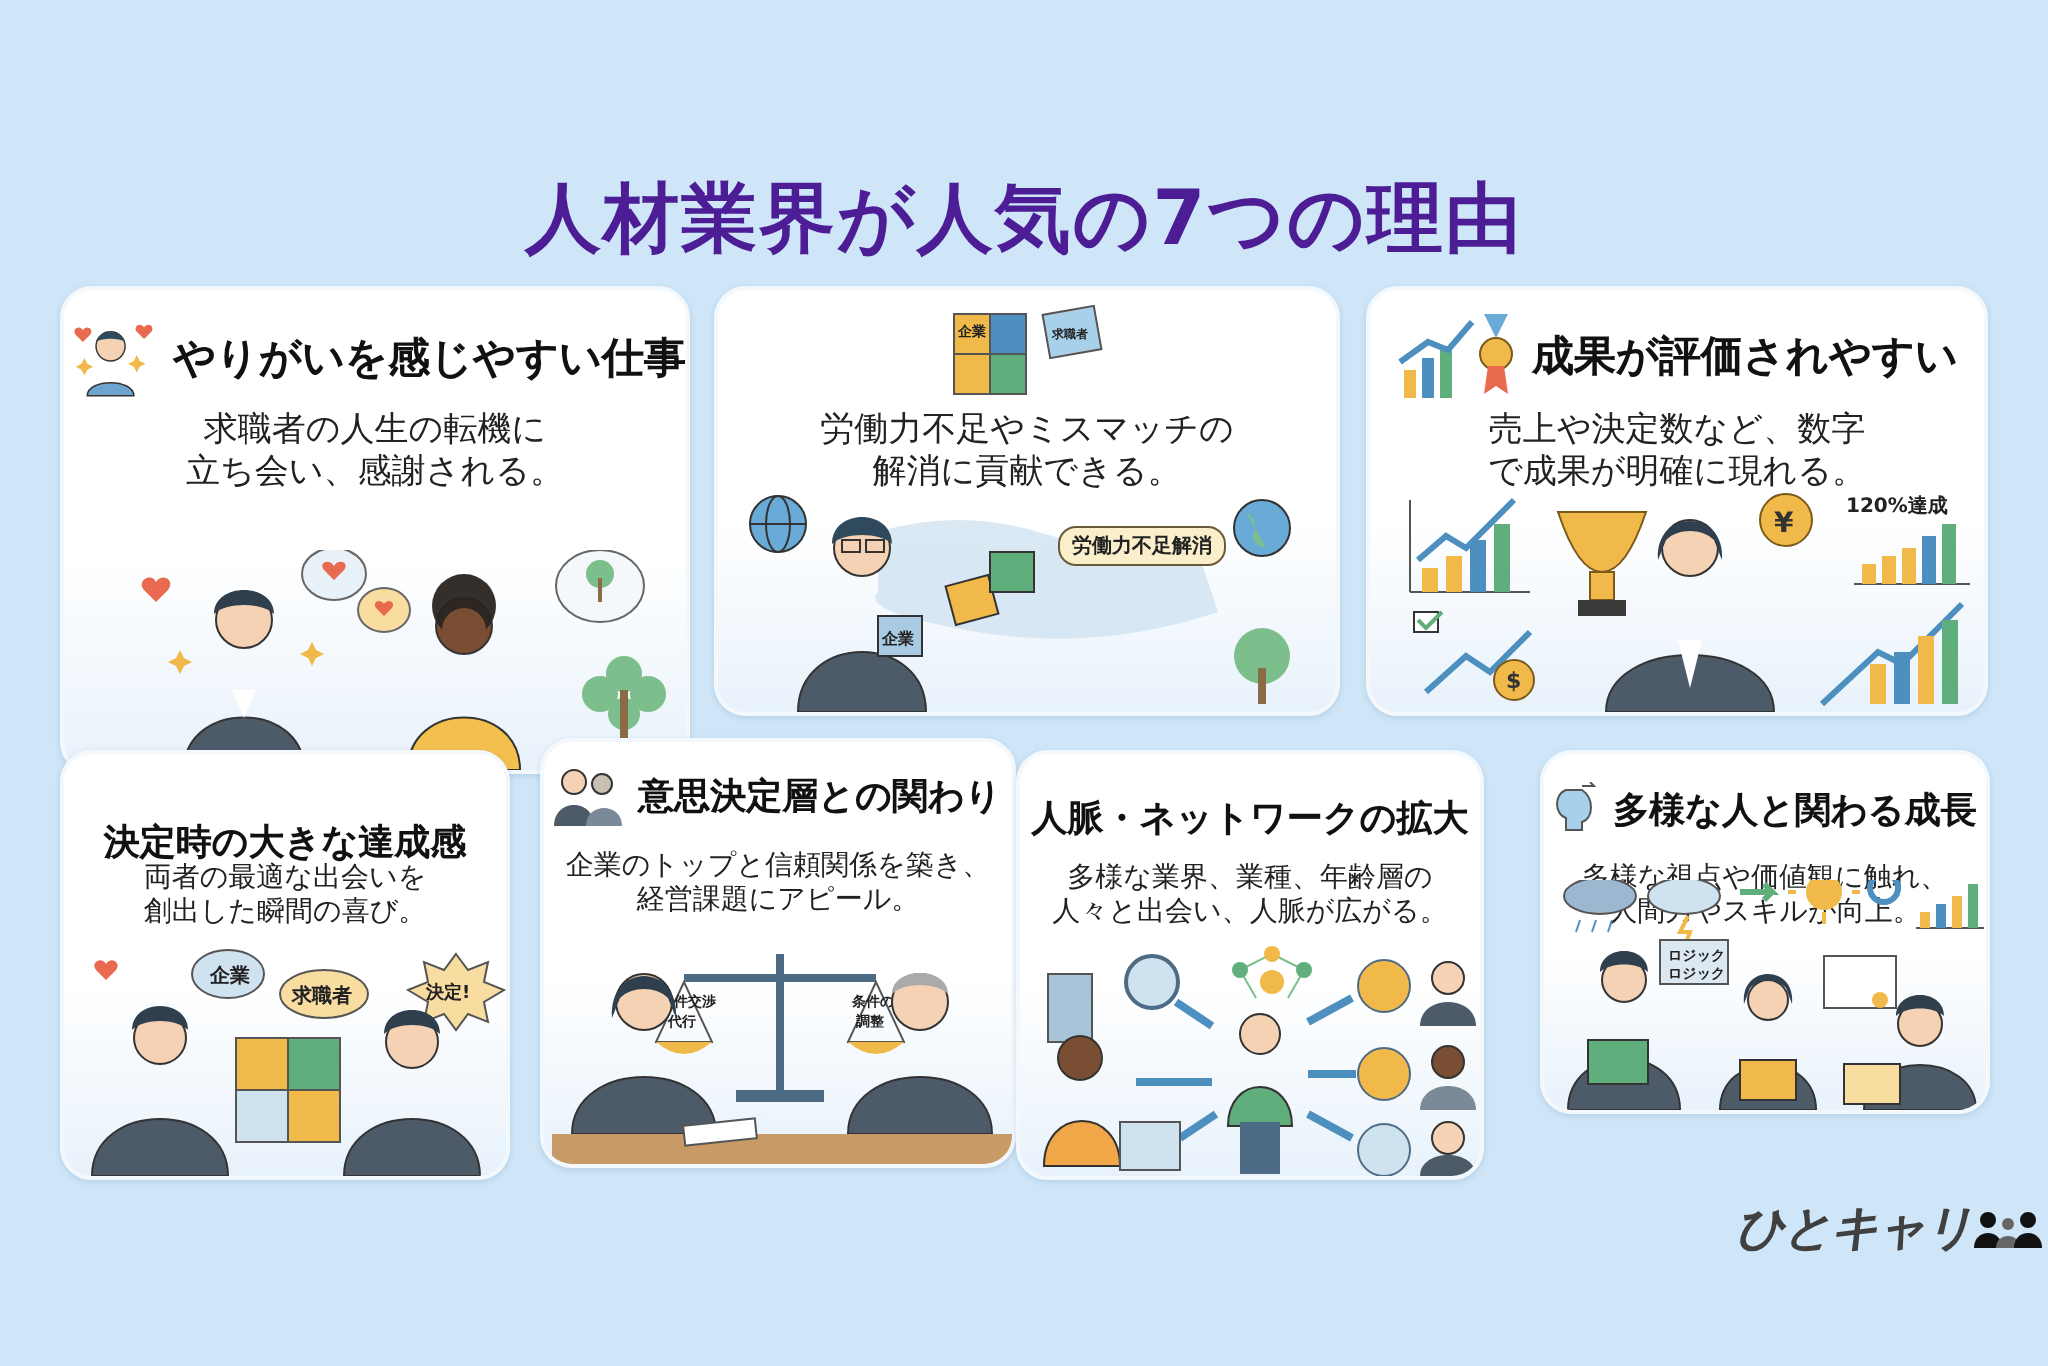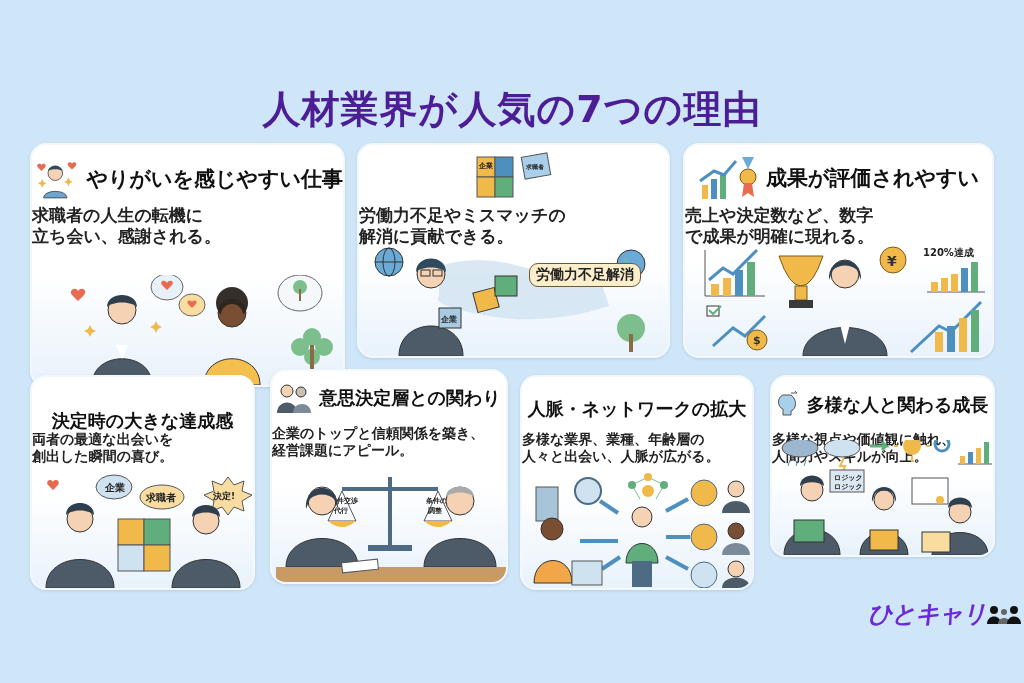--- a/index.html
+++ b/index.html
@@ -16,33 +16,33 @@
     color: #4c1d95;
   }
   .card {
     position: absolute; background: linear-gradient(#ffffff 0%, #ffffff 55%, #e8f2fb 100%);
     border-radius: 16px; border: 2px solid #f3f8fc;
     box-shadow: 0 1px 3px rgba(60,100,140,0.18);
     overflow: hidden;
   }
   .card-head { position: absolute; left: 0; right: 0; display: flex; align-items: center; justify-content: center; gap: 8px; }
   .card-title { font-weight: bold; color: #111; white-space: nowrap; }
-  .card-desc { position: absolute; left: 0; right: 0; font-weight: bold; color: #222; line-height: 1.22; white-space: pre-line; }
+  .card-desc { position: absolute; left: 0; right: 0; text-align: center; font-weight: normal; color: #222; line-height: 1.22; white-space: pre-line; }
   .illus { position: absolute; left: 0; right: 0; bottom: 0; }
   .top .card-title { font-size: 21px; }
   .top .card-desc { font-size: 17px; }
   .bottom .card-title { font-size: 18px; }
   .bottom .card-desc { font-size: 14px; }
   .tag {
-    position: absolute; font-size: 14px; font-weight: bold; background: #fbeecb;
+    position: absolute; font-size: 10px; font-weight: bold; background: #fbeecb;
     border: 1.5px solid #6b5a3a; border-radius: 9px; padding: 2px 6px; white-space: nowrap; color:#222;
   }
   .logo {
     position: absolute; left: 868px; top: 598px; display: flex; align-items: center; gap: 0;
-    font-size: 24px; font-weight: bold; font-style: italic; color: #6d28d9; letter-spacing: -1px;
+    font-size: 24px; font-weight: bold; font-style: italic; color: #404040; letter-spacing: -1px;
   }
 </style>
 </head>
 <body>
 
 <div class="page-title">人材業界が人気の7つの理由</div>
 
 <div class="card top" style="left:30px;top:143px;width:315px;height:244px;">
   <div class="card-head" style="top:8px;">
     <svg width="64" height="52" viewBox="0 0 64 52">
@@ -230,21 +230,21 @@
     <path d="M34 42c-2-28 34-28 32 0l-4-10c-6-6-18-6-24 0z" fill="#2f3f4e"></path>
     <path d="M14 100c0-38 72-38 72 0z" fill="#4d5b69" stroke="#333"></path>
     <circle cx="188" cy="34" r="14" fill="#f4d2b3" stroke="#333"></circle>
     <path d="M174 30c0-14 28-14 28 0c-6-6-22-6-28 0z" fill="#aaa"></path>
     <path d="M152 100c0-38 72-38 72 0z" fill="#4d5b69" stroke="#333"></path>
     <path d="M4 100h230v15H4z" fill="#c89a66"></path>
     <rect x="70" y="94" width="36" height="10" fill="#fff" stroke="#555" transform="rotate(-6 88 99)"></rect>
   </svg>
 </div>
 
-<div class="card bottom" style="left:520px;top:375px;width:234px;height:215px;">
+<div class="card bottom" style="left:508px;top:375px;width:234px;height:215px;">
   <div class="card-head" style="top:20px;">
     <span class="card-title">人脈・ネットワークの拡大</span>
   </div>
   <div class="card-desc" style="top:54px;">多様な業界、業種、年齢層の
 人々と出会い、人脈が広がる。</div>
   <svg class="illus" width="234" height="115" viewBox="0 0 234 115">
     <rect x="14" y="14" width="22" height="34" fill="#a8c4d8" stroke="#555"></rect>
     <circle cx="66" cy="18" r="13" fill="#cfe2f0" stroke="#4d6b84" stroke-width="2"></circle>
     <g stroke="#7cbf8d" fill="none">
         <line x1="110" y1="12" x2="126" y2="4"></line>

